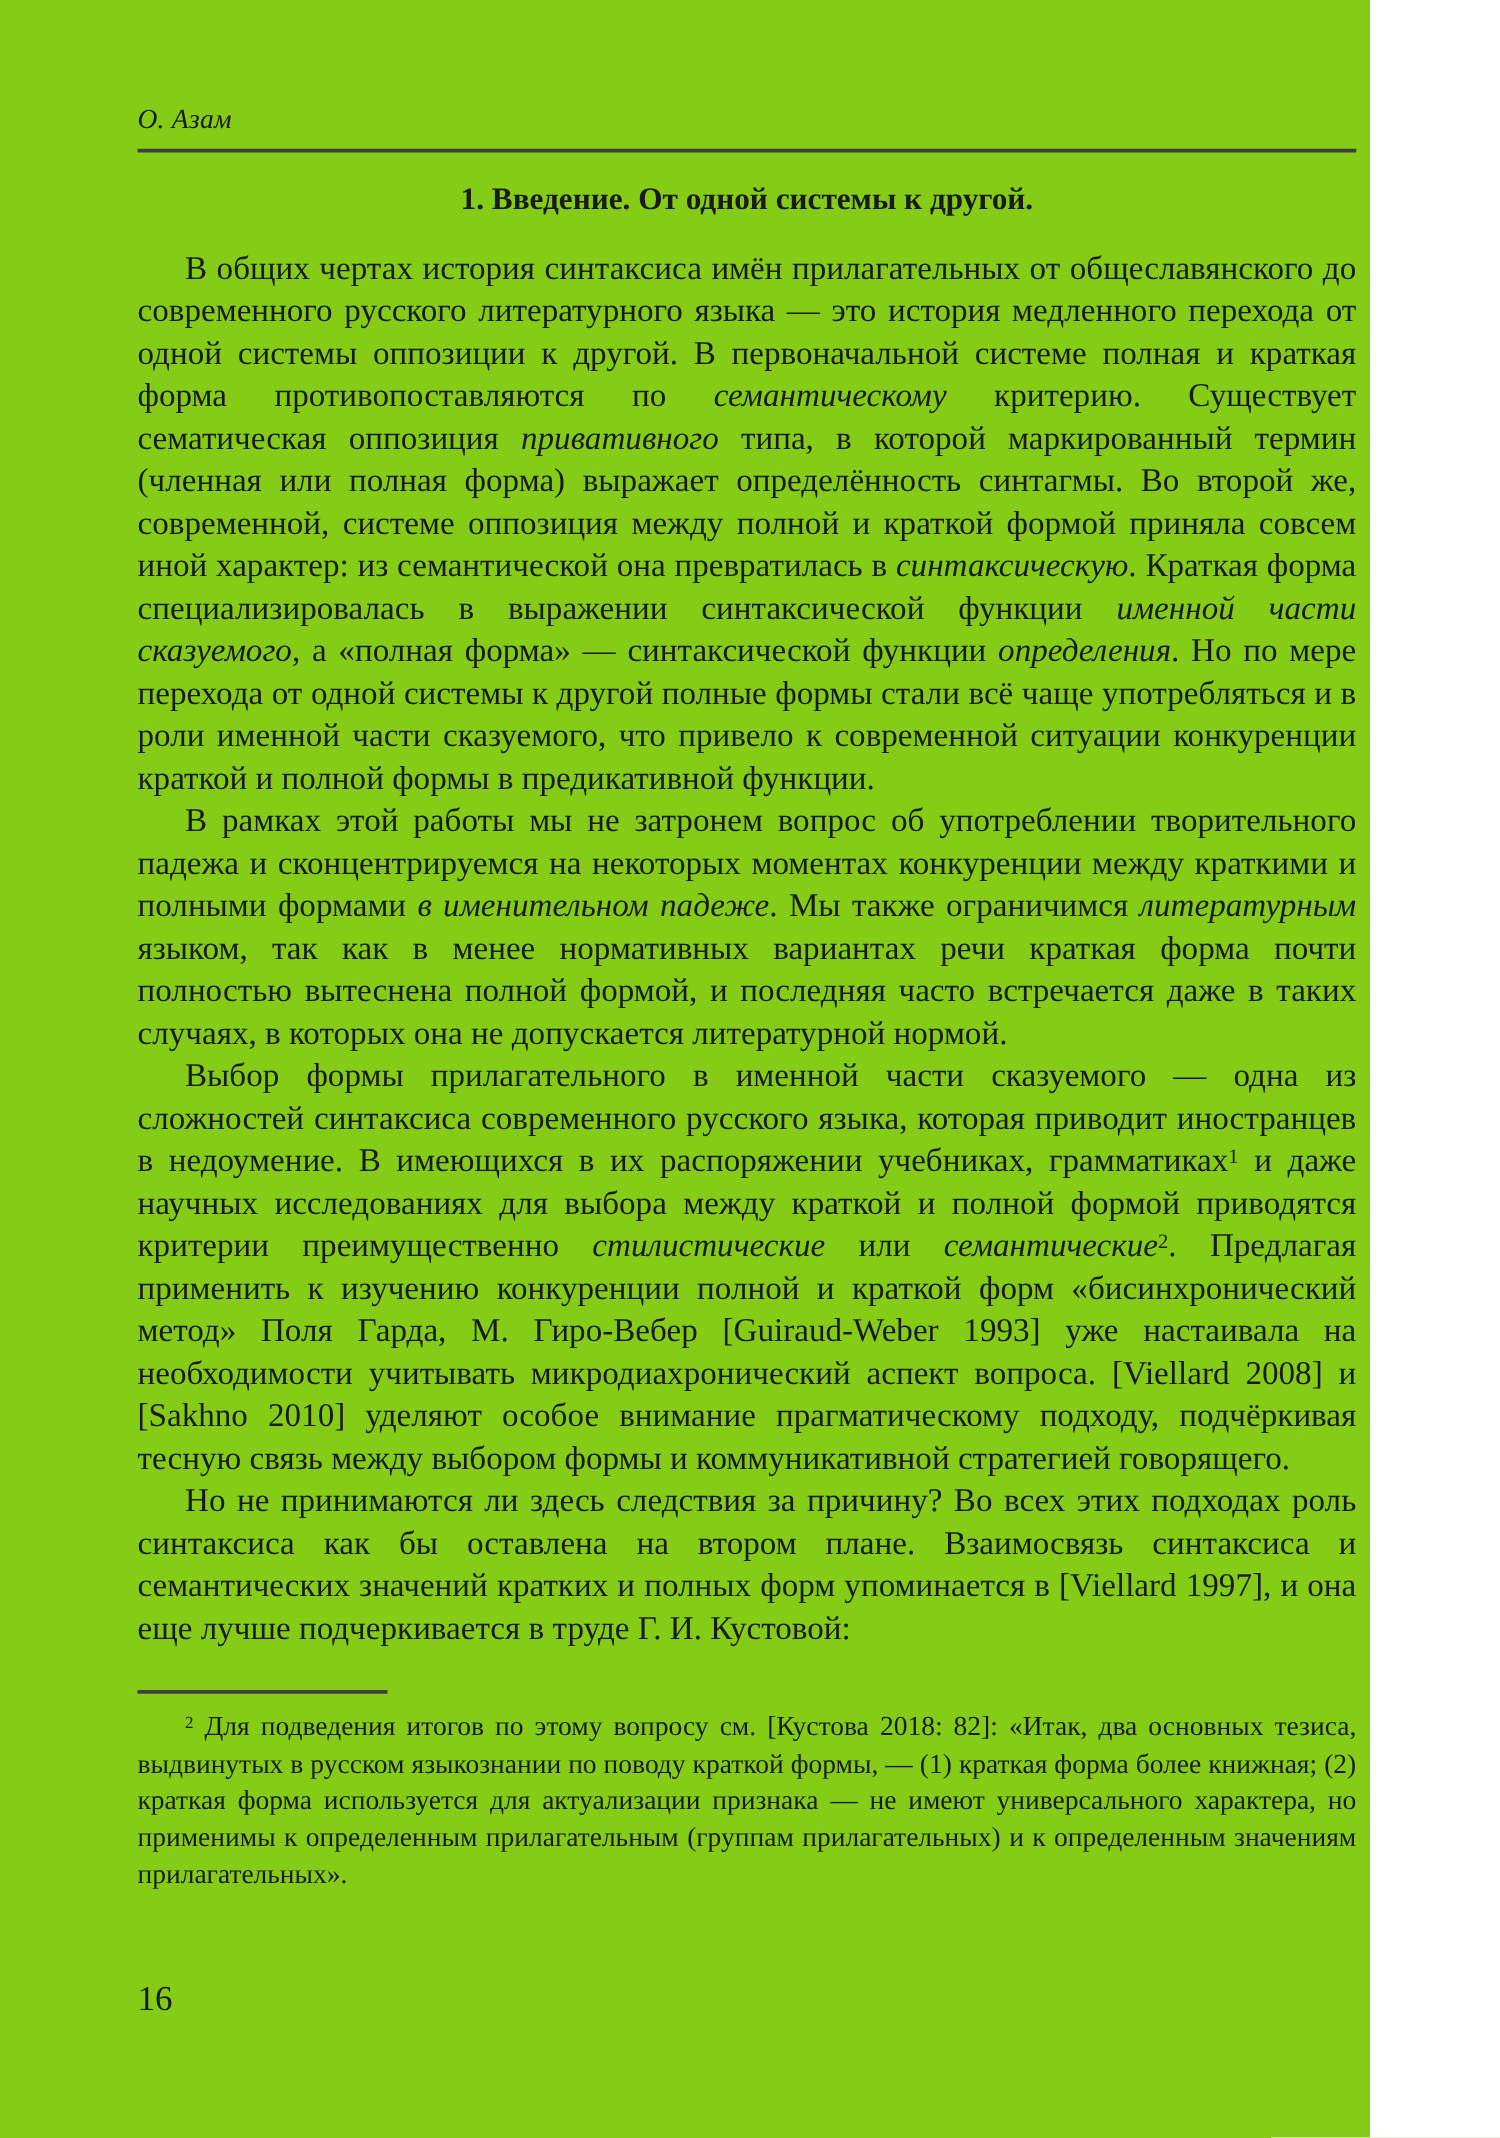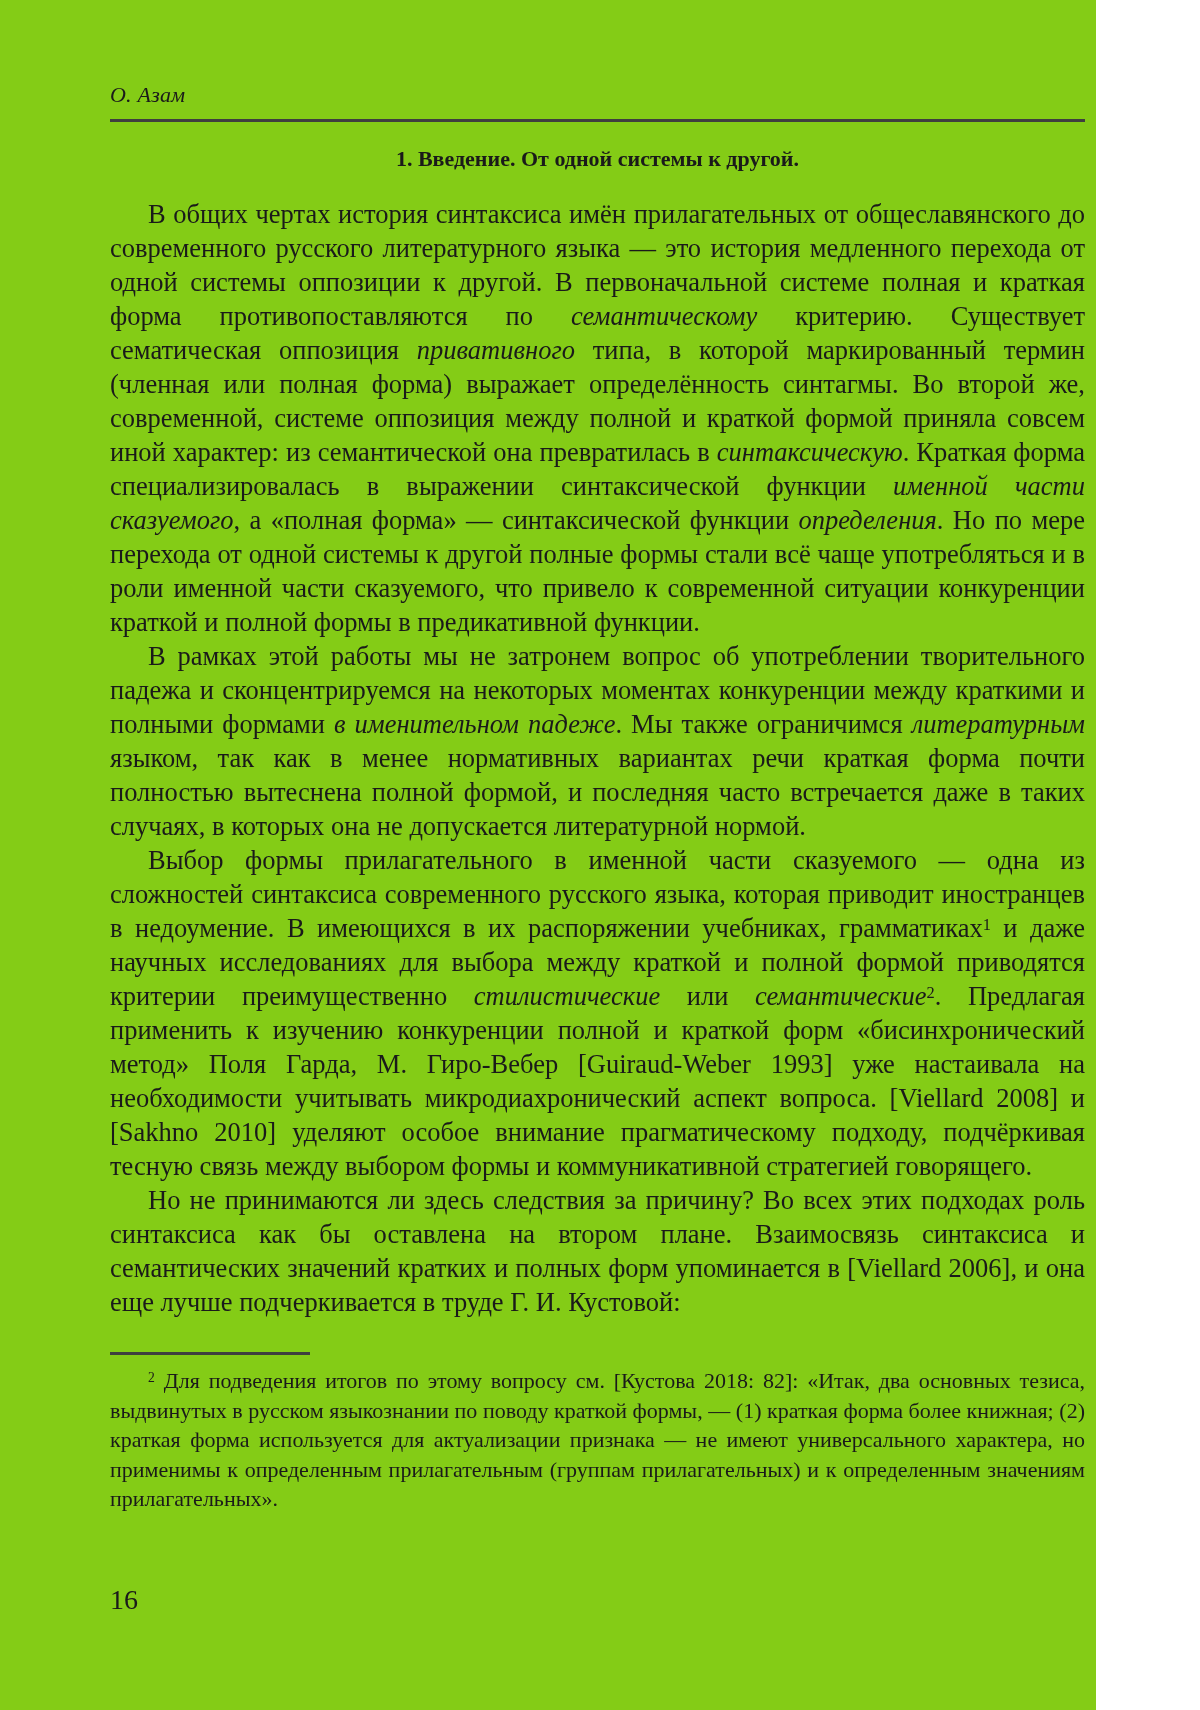--- a/index.html
+++ b/index.html
@@ -36,21 +36,21 @@
     top: 119px;
     border-top: 3px solid #3f3f3f;
   }
   .page-title {
     position: absolute;
     left: 110px;
     width: 975px;
     top: 146px;
     text-align: center;
     font-weight: bold;
-    font-size: 22px;
+    font-size: 25px;
   }
   .body-text {
     position: absolute;
     left: 110px;
     width: 975px;
     top: 197px;
     font-size: 26.5px;
     line-height: 34px;
     text-align: justify;
   }
@@ -100,21 +100,21 @@
   <div class="running-head">О. Азам</div>
 
   <div class="head-rule"></div>
 
   <div class="page-title">1. Введение. От одной системы к другой.</div>
 
   <div class="body-text">
       <p><span>В общих чертах история синтаксиса имён прилагательных от общеславянского до современного русского литературного языка — это история медленного перехода от одной системы оппозиции к другой. В первоначальной системе полная и краткая форма противопоставляются по </span><span class="it">семантическому</span><span> критерию. Существует сематическая оппозиция </span><span class="it">привативного</span><span> типа, в которой маркированный термин (членная или полная форма) выражает определённость синтагмы. Во второй же, современной, системе оппозиция между полной и краткой формой приняла совсем иной характер: из семантической она превратилась в </span><span class="it">синтаксическую</span><span>. Краткая форма специализировалась в выражении синтаксической функции </span><span class="it">именной части сказуемого</span><span>, а «полная форма» — синтаксической функции </span><span class="it">определения</span><span>. Но по мере перехода от одной системы к другой полные формы стали всё чаще употребляться и в роли именной части сказуемого, что привело к современной ситуации конкуренции краткой и полной формы в предикативной функции.</span></p>
       <p><span>В рамках этой работы мы не затронем вопрос об употреблении творительного падежа и сконцентрируемся на некоторых моментах конкуренции между краткими и полными формами </span><span class="it">в именительном падеже</span><span>. Мы также ограничимся </span><span class="it">литературным</span><span> языком, так как в менее нормативных вариантах речи краткая форма почти полностью вытеснена полной формой, и последняя часто встречается даже в таких случаях, в которых она не допускается литературной нормой.</span></p>
       <p><span>Выбор формы прилагательного в именной части сказуемого — одна из сложностей синтаксиса современного русского языка, которая приводит иностранцев в недоумение. В имеющихся в их распоряжении учебниках, грамматиках</span><span class="sup">1</span><span> и даже научных исследованиях для выбора между краткой и полной формой приводятся критерии преимущественно </span><span class="it">стилистические</span><span> или </span><span class="it">семантические</span><span class="sup">2</span><span>. Предлагая применить к изучению конкуренции полной и краткой форм «бисинхронический метод» Поля Гарда, М. Гиро-Вебер [Guiraud-Weber 1993] уже настаивала на необходимости учитывать микродиахронический аспект вопроса. [Viellard 2008] и [Sakhno 2010] уделяют особое внимание прагматическому подходу, подчёркивая тесную связь между выбором формы и коммуникативной стратегией говорящего.</span></p>
-      <p><span>Но не принимаются ли здесь следствия за причину? Во всех этих подходах роль синтаксиса как бы оставлена на втором плане. Взаимосвязь синтаксиса и семантических значений кратких и полных форм упоминается в [Viellard 2006], и она еще лучше подчеркивается в труде Г. И. Кустовой:</span></p>
+      <p><span>Но не принимаются ли здесь следствия за причину? Во всех этих подходах роль синтаксиса как бы оставлена на втором плане. Взаимосвязь синтаксиса и семантических значений кратких и полных форм упоминается в [Viellard 1997], и она еще лучше подчеркивается в труде Г. И. Кустовой:</span></p>
     </div>
 
   <div class="footnote-sep"></div>
 
   <div class="footnotes">
       <p><span class="sup">2</span> <span>Для подведения итогов по этому вопросу см. [Кустова 2018: 82]: «Итак, два основных тезиса, выдвинутых в русском языкознании по поводу краткой формы, — (1) краткая форма более книжная; (2) краткая форма используется для актуализации признака — не имеют универсального характера, но применимы к определенным прилагательным (группам прилагательных) и к определенным значениям прилагательных».</span></p>
     </div>
 
   <div class="page-number">16</div>
 </div>

